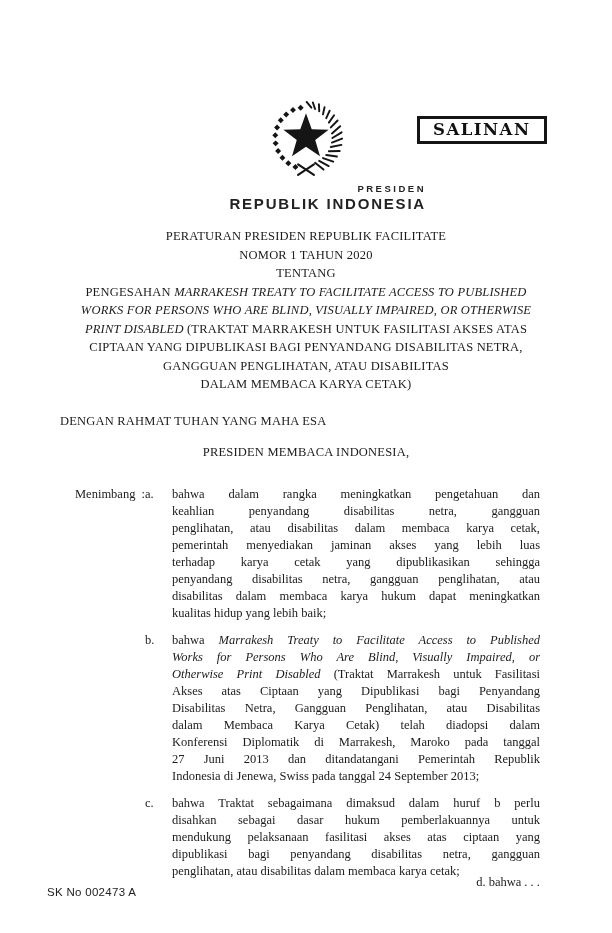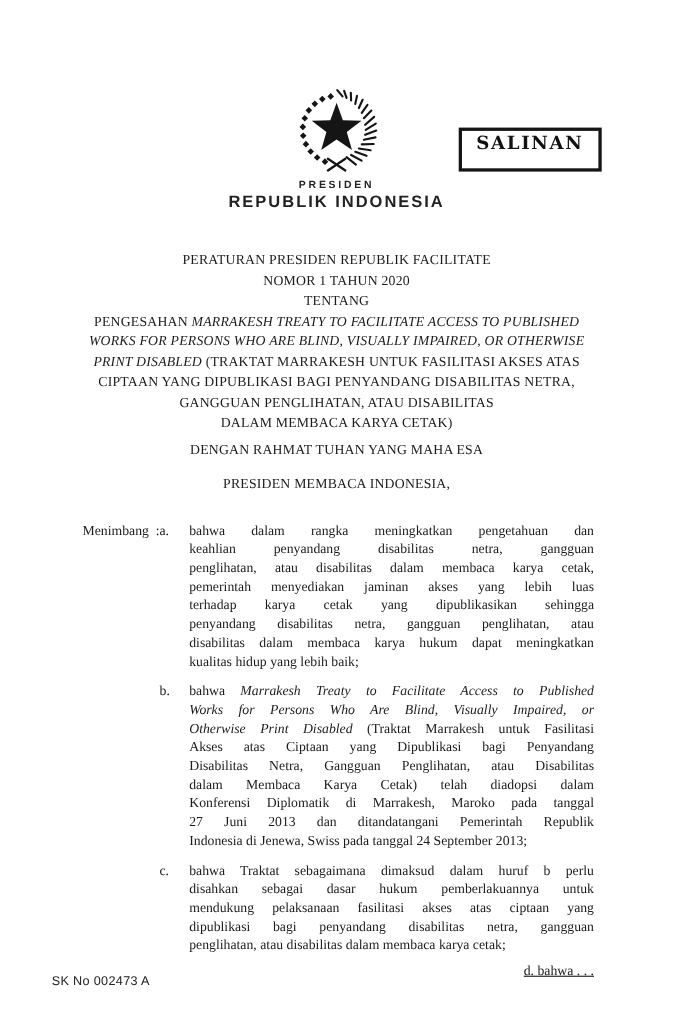--- a/index.html
+++ b/index.html
@@ -2,48 +2,48 @@
 <html><head>
 <meta charset="utf-8">
 <style>
   html,body { margin:0; padding:0; background:#e8e8e8; }
   .page {
     position:relative; width:612px; height:933px; margin:0 auto;
     background:#ffffff; color:#1b1b1b; overflow:hidden;
     font-family:"Liberation Serif","DejaVu Serif",serif;
   }
   
-  .seal-wrap { position:absolute; top:76px; left:50%; transform:translateX(-50%); width:240px; text-align:center; }
+  .seal-wrap { position:absolute; top:96px; left:50%; transform:translateX(-50%); width:240px; text-align:right; }
   .seal-svg { display:block; margin:0 auto; }
   .seal-caption { font-family:"Liberation Sans","DejaVu Sans",sans-serif; font-weight:600; color:#222; }
   .seal-caption .l1 { font-size:9.5px; letter-spacing:2.5px; margin-top:3px; }
   .seal-caption .l2 { font-size:15px; letter-spacing:1.8px; margin-top:1px; }
   .stamp {
     position:absolute; top:116px; left:417px; border:3px solid #151515;
-    padding:1px 13px 13px 13px; background:#fff;
+    padding:1px 13px 2px 13px; background:#fff;
   }
   .stamp-text { font-family:"DejaVu Serif","Liberation Serif",serif; font-weight:bold; font-size:16.5px; letter-spacing:1.5px; color:#111; }
   
   .main { position:absolute; top:227px; left:60px; width:492px; }
   .tline, .title-line { text-align:center; font-size:12.5px; line-height:18.5px; letter-spacing:0.2px; white-space:nowrap; }
-  .inv1 { margin-top:6px; text-align:center; font-size:12.5px; line-height:18.5px; letter-spacing:0.2px; }
+  .inv1 { margin-top:18px; text-align:left; font-size:12.5px; line-height:18.5px; letter-spacing:0.2px; }
   .inv2 { margin-top:13px; text-align:center; font-size:12.5px; line-height:18.5px; letter-spacing:0.2px; }
   .it { font-style:italic; }
   
   .considering { margin-top:24px; display:flex; font-size:12.5px; line-height:17px; }
   .c-label { flex:0 0 85px; box-sizing:border-box; padding-left:15px; display:flex; justify-content:space-between; align-items:flex-start; }
   .c-items { flex:0 0 395px; }
   .c-item { display:flex; }
   .c-item + .c-item { margin-top:10px; }
   .c-marker { flex:0 0 27px; }
   .c-lines { flex:0 0 368px; }
   .jline { text-align:justify; text-align-last:justify; }
   .jline.last { text-align-last:left; }
   
-  .catchword { position:absolute; top:875px; left:60px; width:480px; text-align:right; font-size:12.5px;text-decoration:underline; }
+  .catchword { position:absolute; top:875px; left:60px; width:480px; text-align:right; font-size:12.5px; }
   .sk-number { position:absolute; top:886px; left:47px; font-family:"Liberation Sans","DejaVu Sans",sans-serif; font-size:11.5px; color:#222; letter-spacing:0.3px; }
 </style>
 </head>
 <body>
 
 <div class="page">
 
   <div class="seal-wrap">
     <svg class="seal-svg" width="88" height="84" viewBox="0 0 100 92" aria-hidden="true">
       <defs>

